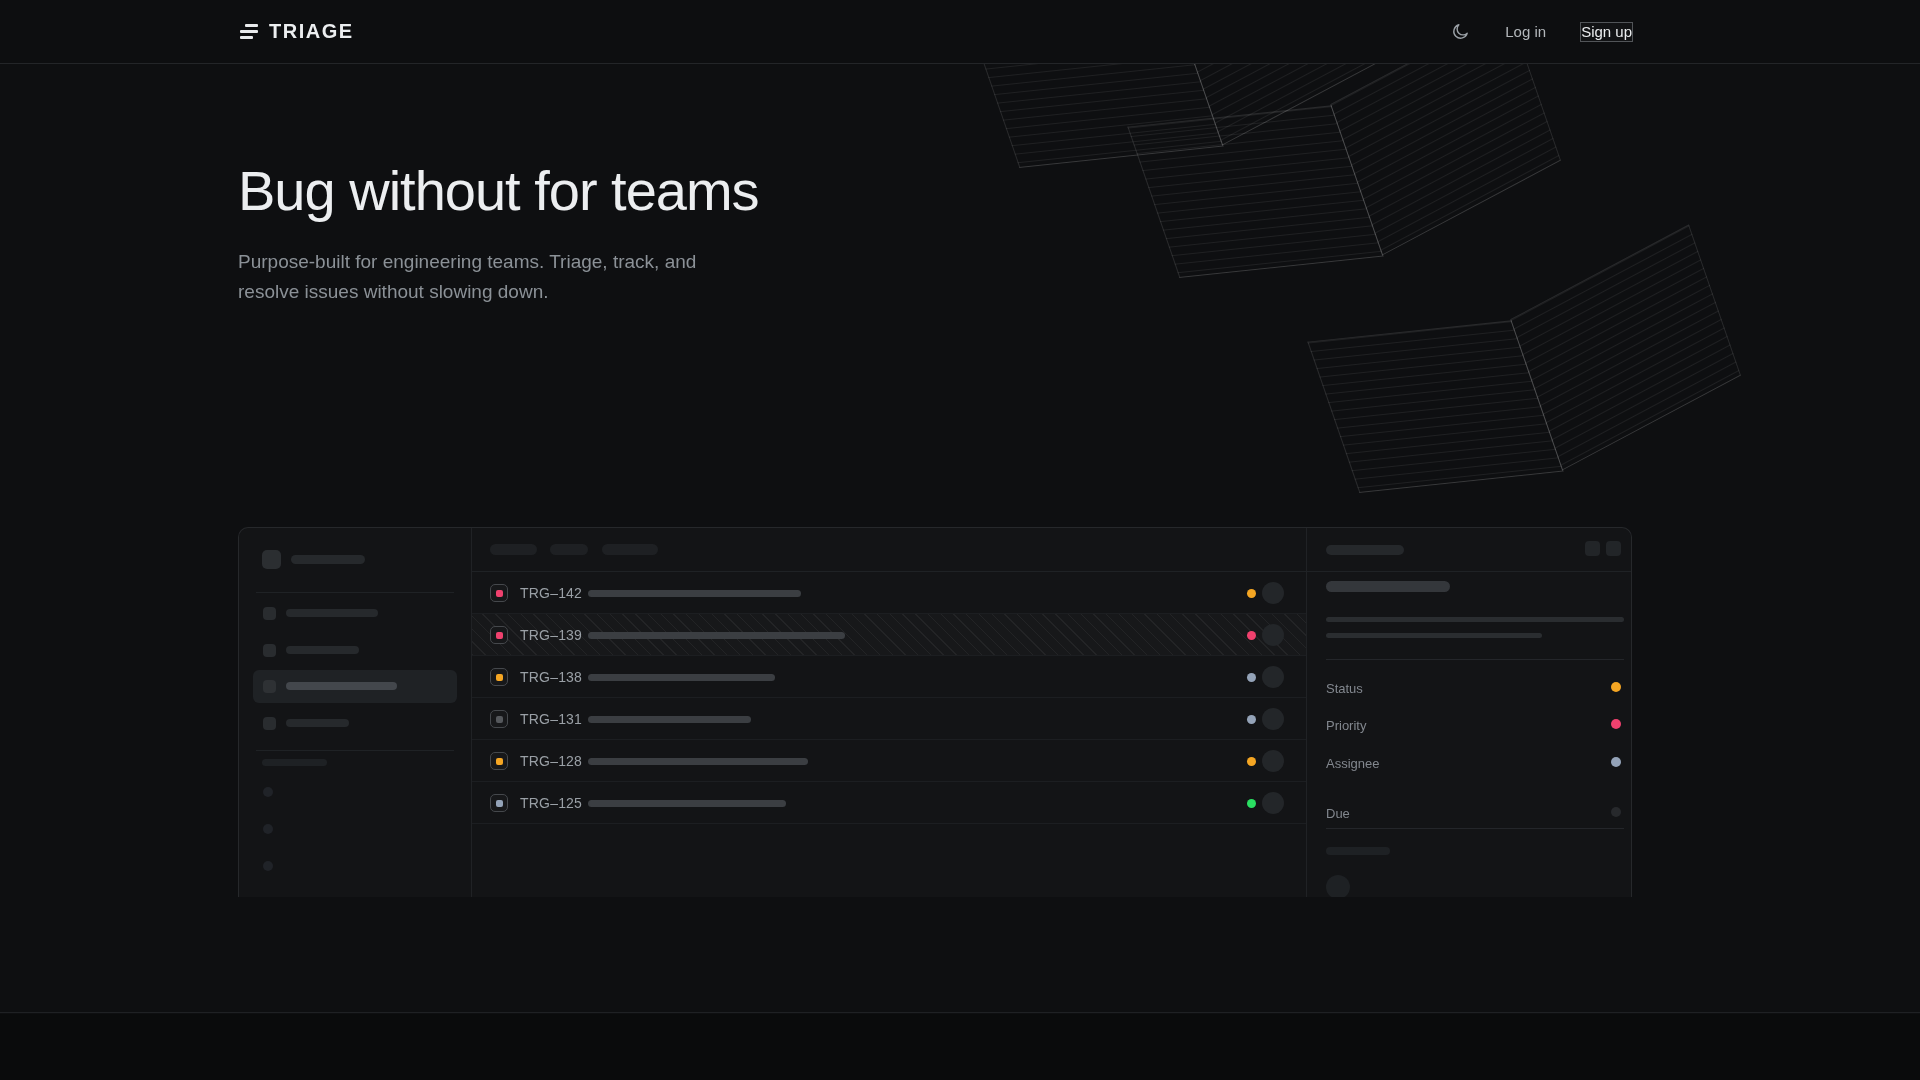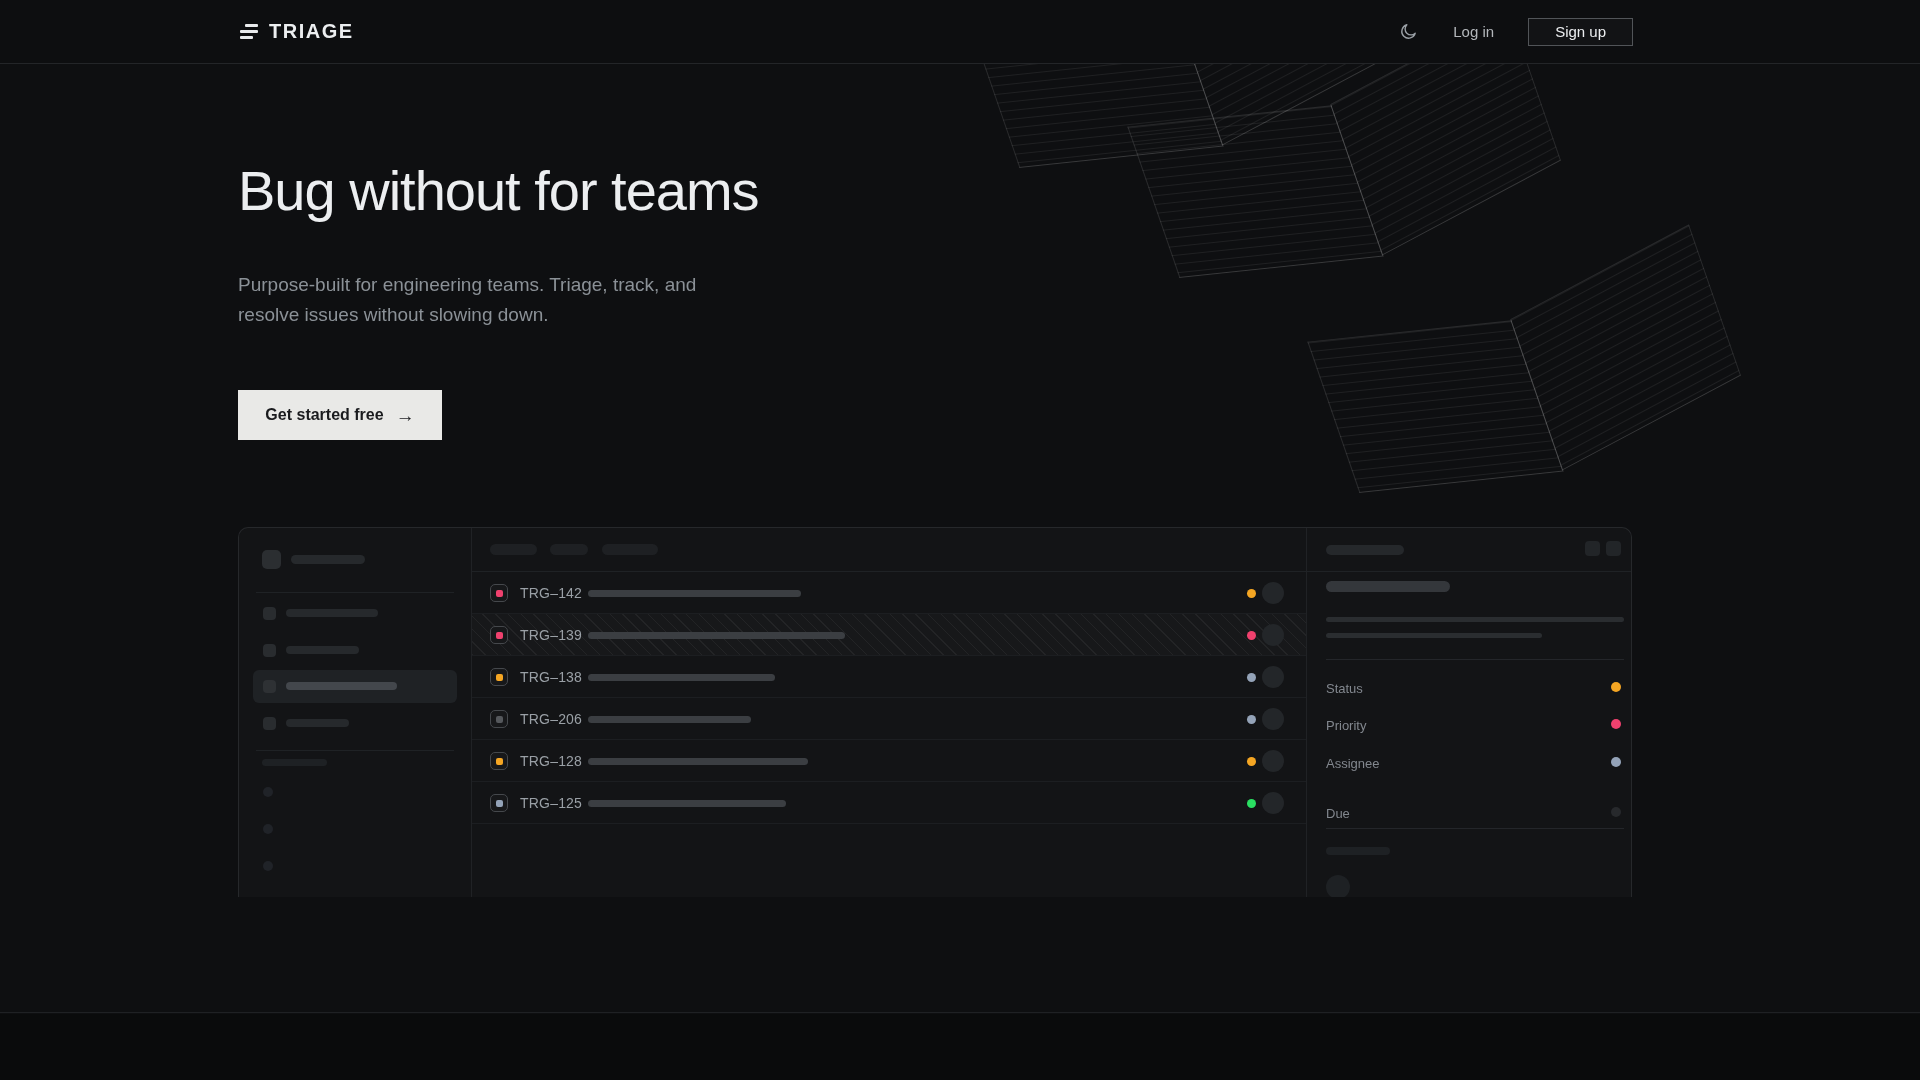--- a/index.html
+++ b/index.html
@@ -13,40 +13,40 @@
   .brand { position:absolute; left:240px; display:flex; align-items:center; gap:11px; }
   .logo-glyph { display:flex; flex-direction:column; gap:3px; width:18px; }
   .logo-glyph i { height:3px; background:#e9ebed; border-radius:1px; display:block; }
   .logo-glyph i:nth-child(1){ width:13px; align-self:flex-end; }
   .logo-glyph i:nth-child(2){ width:18px; }
   .logo-glyph i:nth-child(3){ width:13px; align-self:flex-start; }
   .brand-name { color:#eceef0; font-size:20px; font-weight:bold; letter-spacing:1.5px; }
   .nav-right { position:absolute; right:287px; display:flex; align-items:center; gap:34px; }
   .moon-btn { width:22px; height:22px; display:flex; align-items:center; justify-content:center; cursor:pointer; }
   .login-link { color:#b3b7bb; font-size:15px; cursor:pointer; } 
-  .btn-outline { height:28px; padding:0 26px; display:flex; align-items:center; border:1px solid #515458;
+  .btn-outline { height:20px; padding:0 0; display:flex; align-items:center; border:1px solid #515458;
                  background:#121315; color:#eceef0; font-size:15px; font-weight:500; cursor:pointer; }
   .nav-right .btn-outline { margin-right:0; }
 
   
   .hero { position:absolute; top:64px; left:0; width:1920px; height:949px; background:#0e0f11;
           border-bottom:1px solid #1f2124; overflow:hidden; }
   .decor { position:absolute; inset:0; pointer-events:none; }
   .shape { position:absolute; width:400px; height:160px; transform:rotate(-19deg); display:flex; }
   .panel { width:200px; height:160px; border:1px solid rgba(255,255,255,0.11);
            background-image:repeating-linear-gradient(180deg, rgba(255,255,255,0.07) 0px, rgba(255,255,255,0.07) 1px, transparent 1px, transparent 9px); }
   .panel.left  { transform:skewY(13deg); border-right:1px solid rgba(255,255,255,0.16); }
   .panel.right { transform:skewY(-9deg) translateY(6px); margin-left:-1px; }
   .shape-1 { left:990px;  top:-95px; }
   .shape-2 { left:1150px; top:15px; }
   .shape-3 { left:1330px; top:230px; }
 
   .hero-copy { position:absolute; left:238px; top:95px; }
   .heading { color:#eceef0; font-size:56px; font-weight:500; letter-spacing:-1px; line-height:64px; }
-  .subtext { margin-top:47px; width:470px; color:#8b9197; font-size:19px; line-height:30px; }
+  .subtext { margin-top:24px; width:470px; color:#8b9197; font-size:19px; line-height:30px; }
   .cta { margin-top:60px; width:204px; height:50px; background:#e9e9e7; border:none; display:flex;
          align-items:center; justify-content:center; gap:12px; cursor:pointer; }
   .cta .label { color:#1a1b1e; font-size:16px; font-weight:600; }
   .cta .arrow { color:#1a1b1e; font-size:19px; line-height:1; }
 
   
   .mockup { position:absolute; left:238px; top:463px; width:1394px; height:370px; background:#131416;
             border:1px solid #26282b; border-bottom:none; border-radius:10px 10px 0 0; overflow:hidden; }
   .divider-v { position:absolute; top:0; bottom:0; width:1px; background:#202225; }
   .dv-1 { left:232px; } .dv-2 { left:1067px; }
@@ -148,24 +148,20 @@
         <div class="panel left"></div>
           <div class="panel right"></div>
       </div>
     </div>
 
     <div class="hero-copy">
       <div class="heading">
         <span style="display:block">Bug without for teams</span>
       </div>
       <div class="subtext">Purpose-built for engineering teams. Triage, track, and resolve issues without slowing down.</div>
-      <button class="cta">
-        <span class="label">Get started free</span>
-        <span class="arrow">→</span>
-      </button>
     </div>
 
     <div class="mockup">
       <div class="divider-v dv-1"></div>
       <div class="divider-v dv-2"></div>
 
       <div class="sb">
         <div class="sb-avatar"></div>
         <div class="sb-avatar-pill"></div>
         <div class="sb-div sb-div1"></div>
@@ -228,21 +224,21 @@
             <span class="issue-bar" style="width: 187px;"></span>
             <span class="status-dot" style="background-color: rgb(148, 163, 184);"></span>
             <span class="row-avatar"></span>
           </div>
 
 
           <div class="issue-row">
             <span class="type-ic">
                 <i style="background-color: rgb(85, 88, 92);"></i>
               </span>
-            <span class="issue-id">TRG–206</span>
+            <span class="issue-id">TRG–131</span>
             <span class="issue-bar" style="width: 163px;"></span>
             <span class="status-dot" style="background-color: rgb(148, 163, 184);"></span>
             <span class="row-avatar"></span>
           </div>
 
           <div class="issue-row">
             <span class="type-ic">
                 <i style="background-color: rgb(245, 166, 35);"></i>
               </span>
             <span class="issue-id">TRG–128</span>

